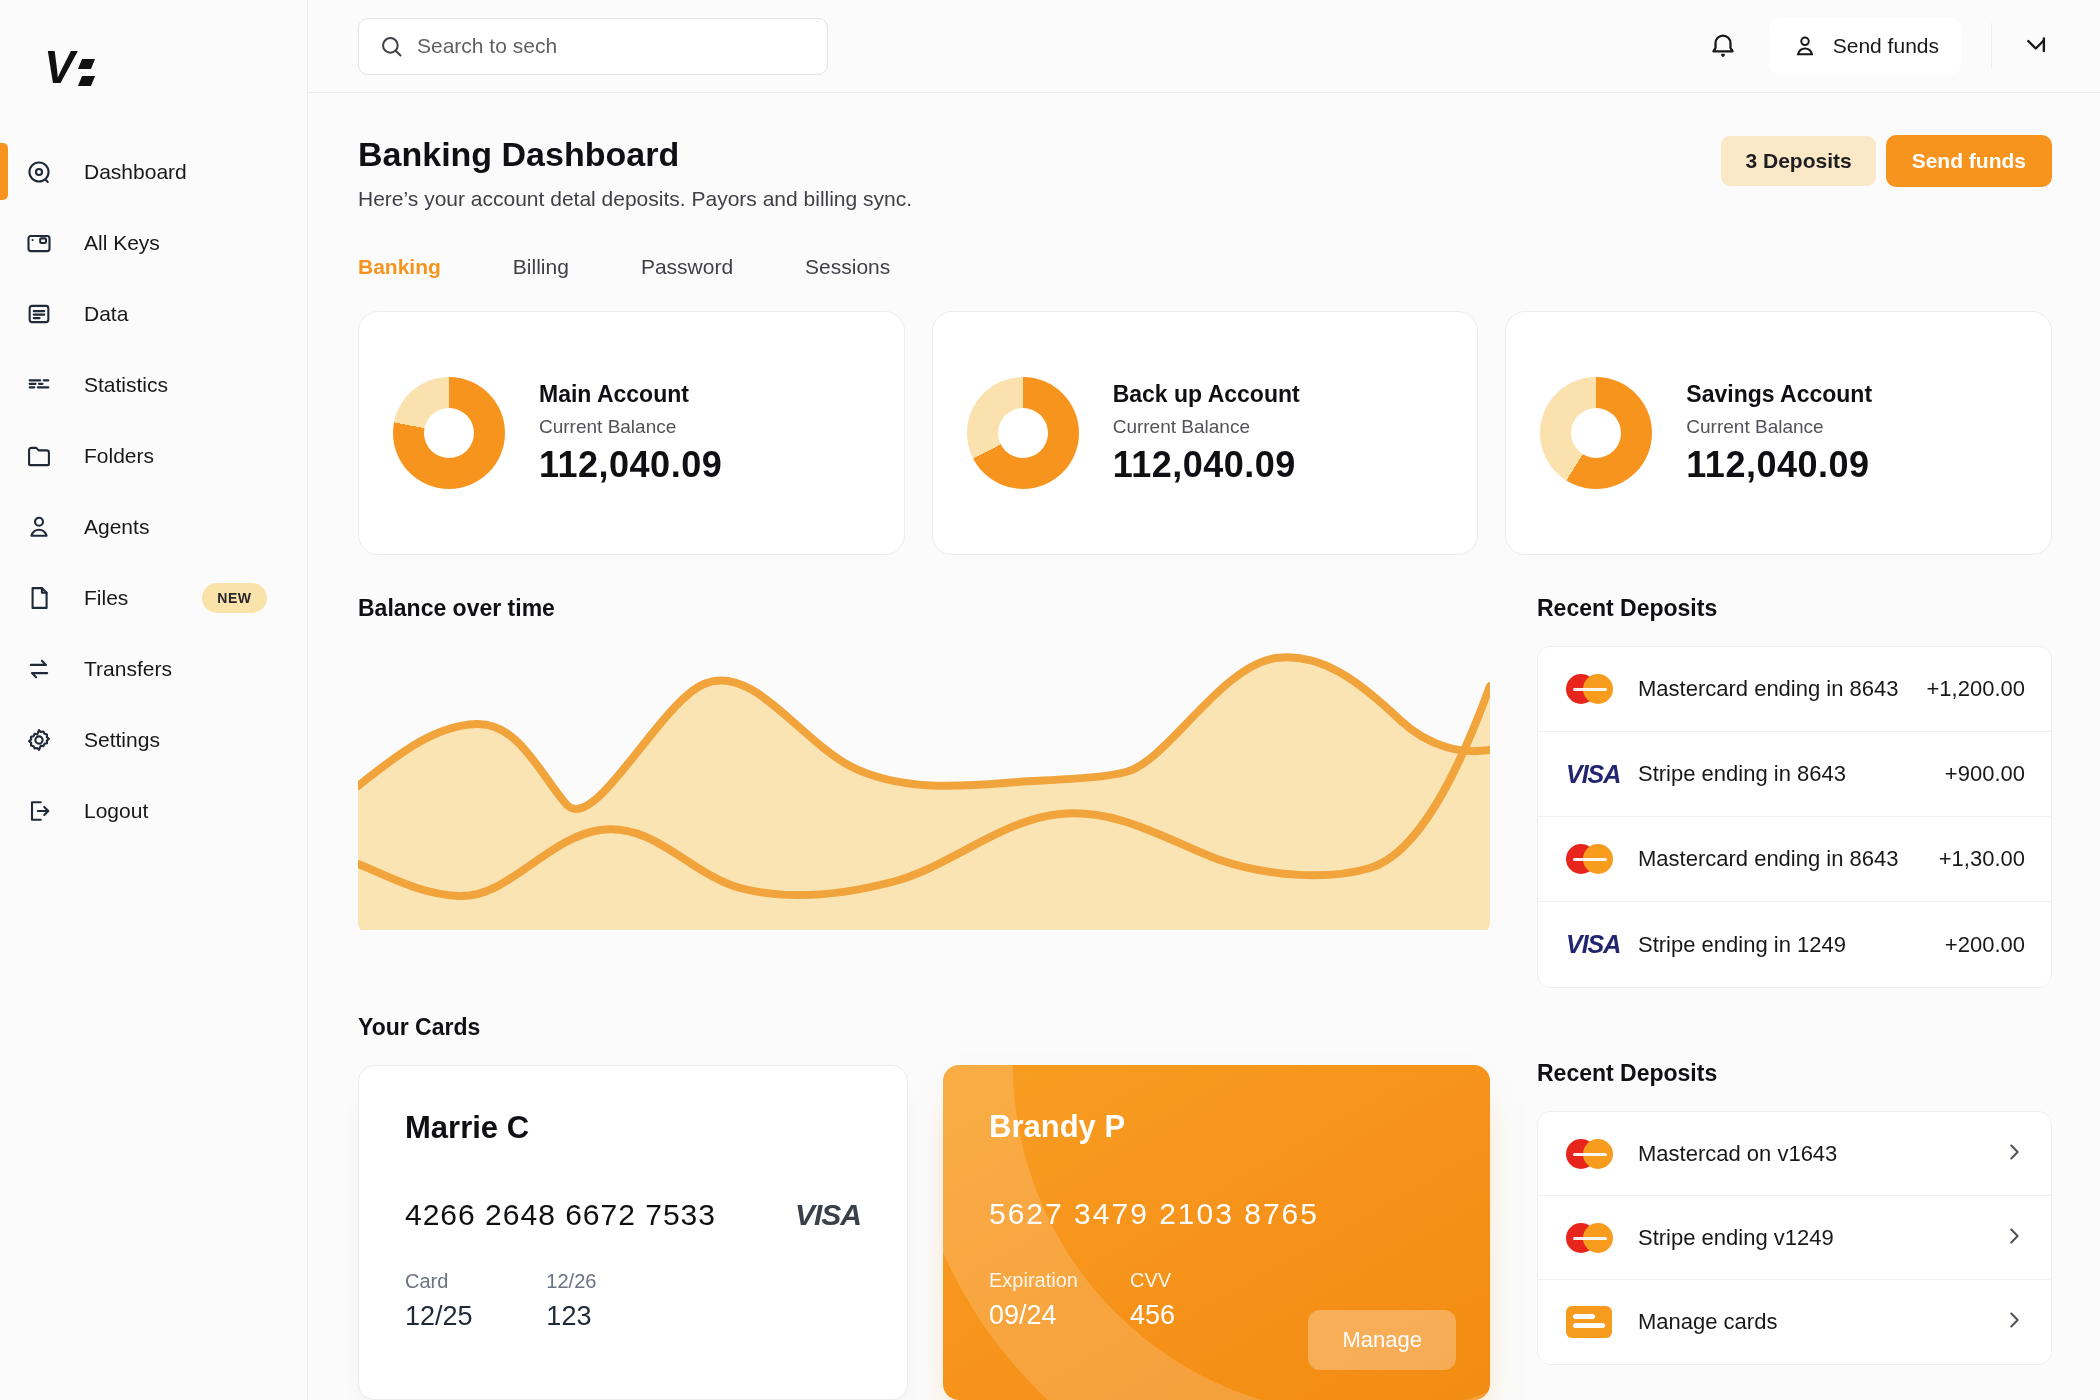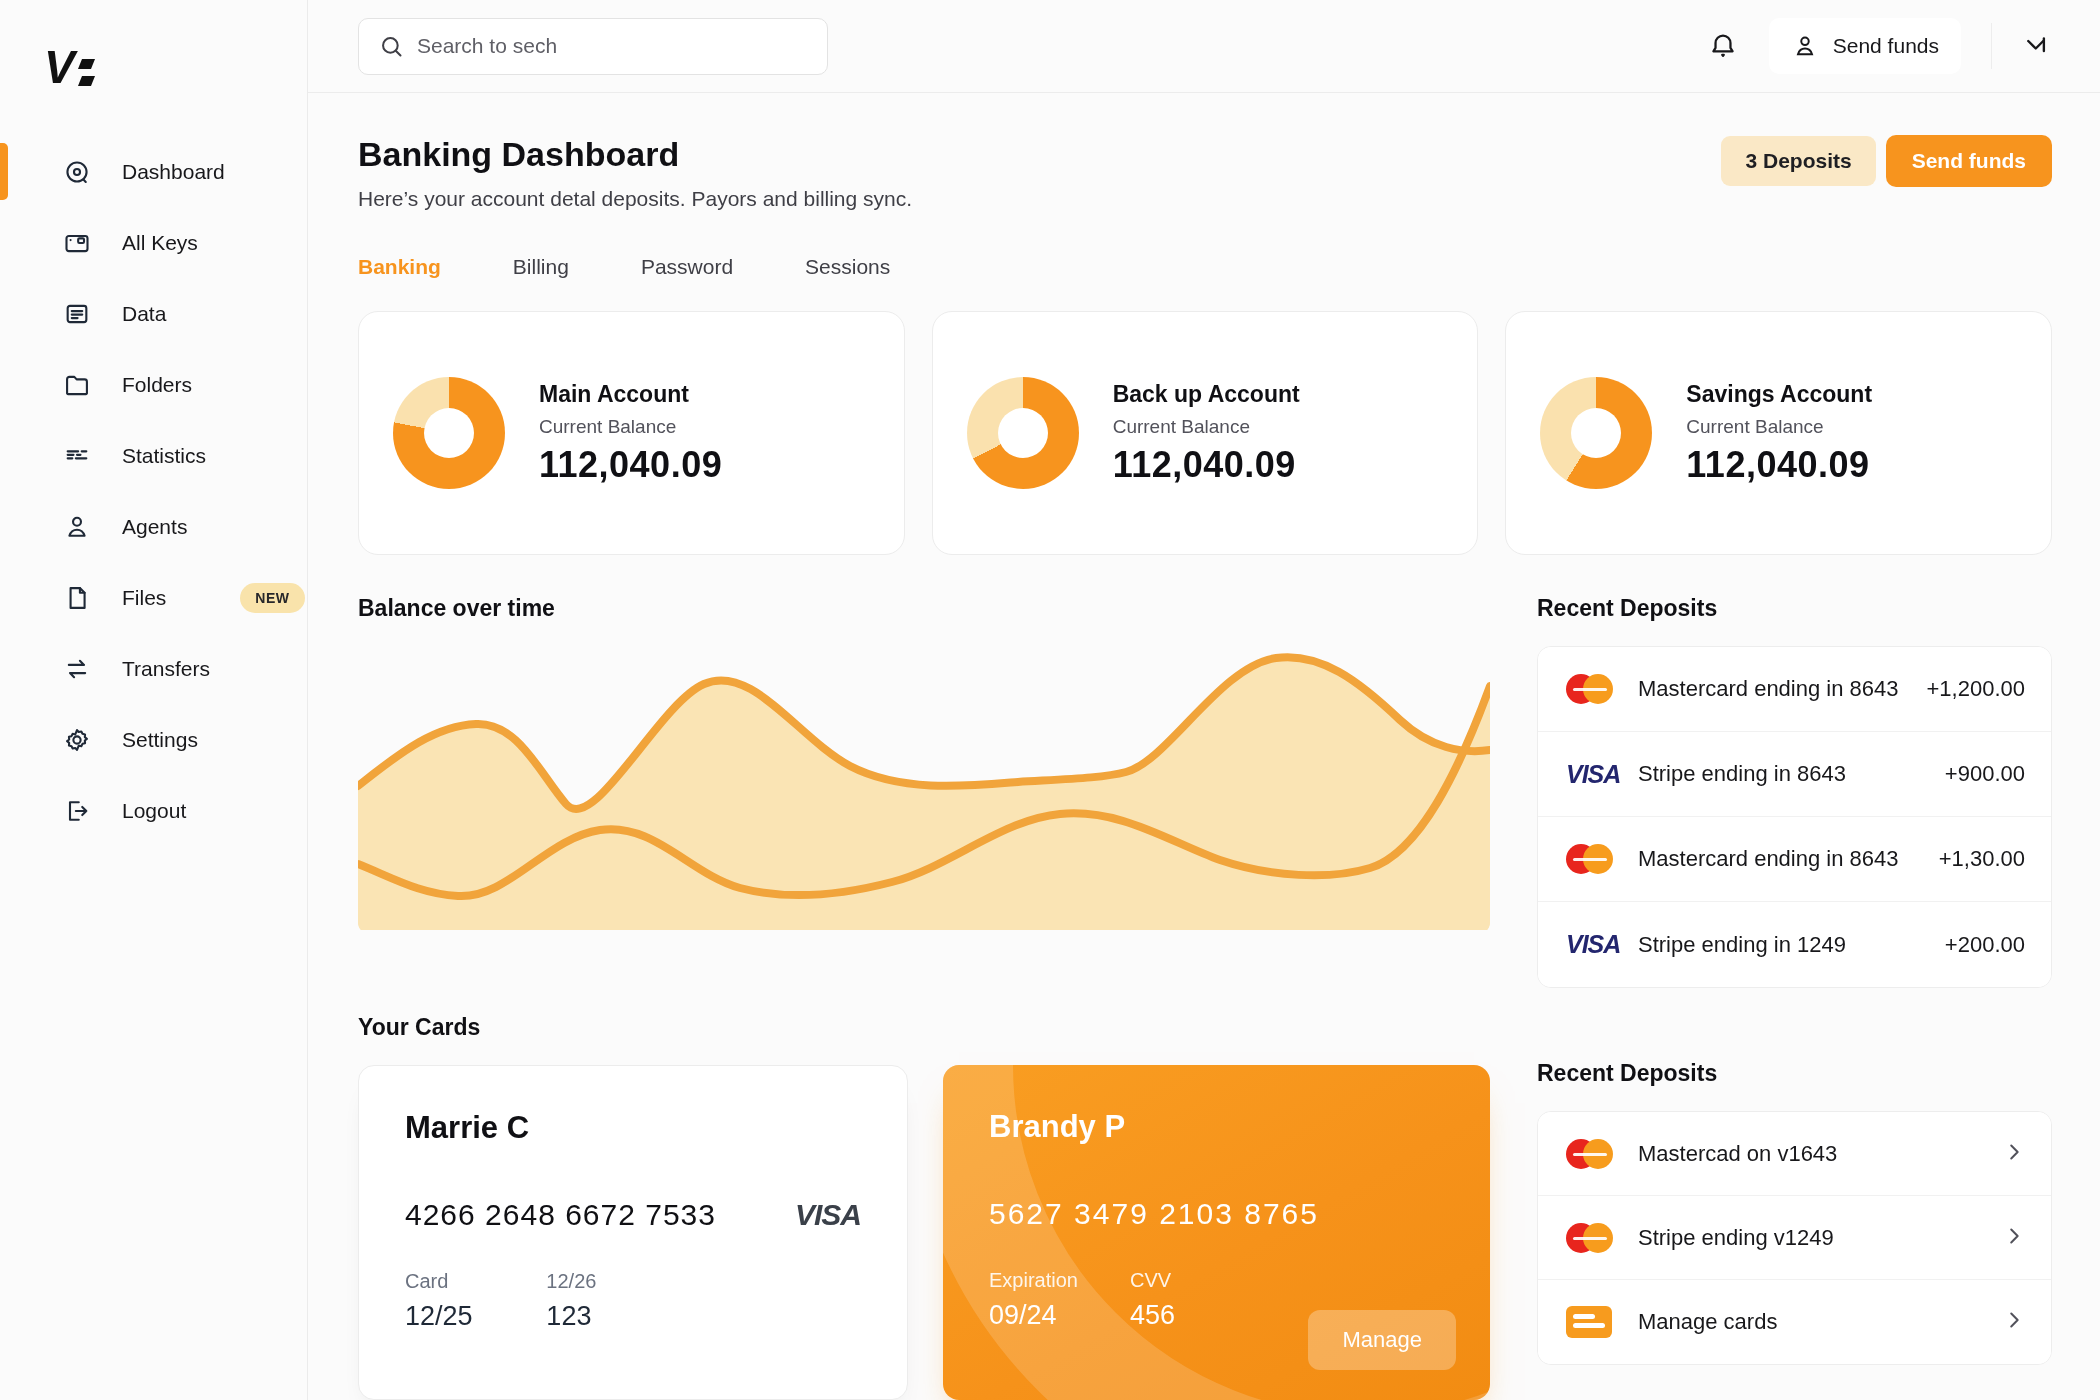--- a/index.html
+++ b/index.html
@@ -10,21 +10,21 @@
   }
   .app { display:flex; width:2100px; height:1400px; }
 
   
   .sidebar { width:308px; flex:0 0 308px; border-right:1px solid #EBEBEB; background:#FBFBFB; }
   .logo { display:flex; align-items:flex-end; gap:7px; padding:30px 0 0 44px; height:90px; cursor:pointer; }
   .logo-v { font-size:46px; font-weight:800; font-style:italic; color:#111; letter-spacing:-2px; line-height:1; }
   .logo-colon { display:flex; flex-direction:column; gap:7px; padding-bottom:4px; }
   .logo-colon i { display:block; width:13px; height:10px; background:#111; transform:skewX(-22deg); }
   .nav { margin-top:46px; list-style:none; }
-  .nav li { position:relative; display:flex; align-items:center; gap:30px; height:71px; padding-left:62px; font-size:21px; font-weight:500; color:#18181B; cursor:pointer; }
+  .nav li { position:relative; display:flex; align-items:center; gap:30px; height:71px; padding-left:24px; font-size:21px; font-weight:500; color:#18181B; cursor:pointer; }
   .nav li.active::before { content:""; position:absolute; left:0; top:7px; bottom:7px; width:8px; background:var(--accent); border-radius:0 5px 5px 0; }
   .nav .ic { width:30px; height:30px; flex:0 0 30px; display:flex; align-items:center; justify-content:center; }
   .nav svg { stroke:#1F2937; stroke-width:1.8; fill:none; stroke-linecap:round; stroke-linejoin:round; }
   .badge-new { margin-left:44px; background:#F9E3AB; color:#27272A; font-size:14px; font-weight:700; padding:7px 15px; border-radius:999px; letter-spacing:.5px; }
 
   
   .main { flex:1; display:flex; flex-direction:column; }
   .topbar { height:108px; border-bottom:1px solid #ECECEC; display:flex; align-items:center; padding:0 48px 0 50px; }
   .search { position:relative; width:470px; }
   .search input { width:100%; height:57px; border:1px solid #E3E3E3; border-radius:10px; background:#fff; padding:0 20px 0 58px; font-size:21px; color:#333; font-family:inherit; outline:none; }
@@ -143,32 +143,32 @@
           <svg width="28" height="28" viewBox="0 0 24 24">
               <rect x="4" y="5" width="16" height="14" rx="2"></rect>
               <path d="M7.5 9.5h9M7.5 12.5h9M7.5 15.5h5"></path>
             </svg>
         </span>
         <span>Data</span>
       </li>
       <li>
         <span class="ic">
           <svg width="28" height="28" viewBox="0 0 24 24">
+              <path d="M4 8h9M16 8h4M4 14h4M11 14h9M4 11h5M12 11h3"></path>
+            </svg>
+        </span>
+        <span>Statistics</span>
+      </li>
+      <li>
+        <span class="ic">
+          <svg width="28" height="28" viewBox="0 0 24 24">
               <path d="M3.5 19V7a2 2 0 0 1 2-2h4.2l2 2.2h6.8a2 2 0 0 1 2 2V19a0.8 0.8 0 0 1-.8.8H4.3a0.8 0.8 0 0 1-.8-.8z"></path>
             </svg>
         </span>
         <span>Folders</span>
-      </li>
-      <li>
-        <span class="ic">
-          <svg width="28" height="28" viewBox="0 0 24 24">
-              <path d="M4 8h9M16 8h4M4 14h4M11 14h9M4 11h5M12 11h3"></path>
-            </svg>
-        </span>
-        <span>Statistics</span>
       </li>
       <li>
         <span class="ic">
           <svg width="28" height="28" viewBox="0 0 24 24">
               <circle cx="12" cy="7.5" r="3.4"></circle>
               <path d="M5.5 19.5c1.1-3.6 3.9-5.2 6.5-5.2s5.4 1.6 6.5 5.2z"></path>
             </svg>
         </span>
         <span>Agents</span>
       </li>

